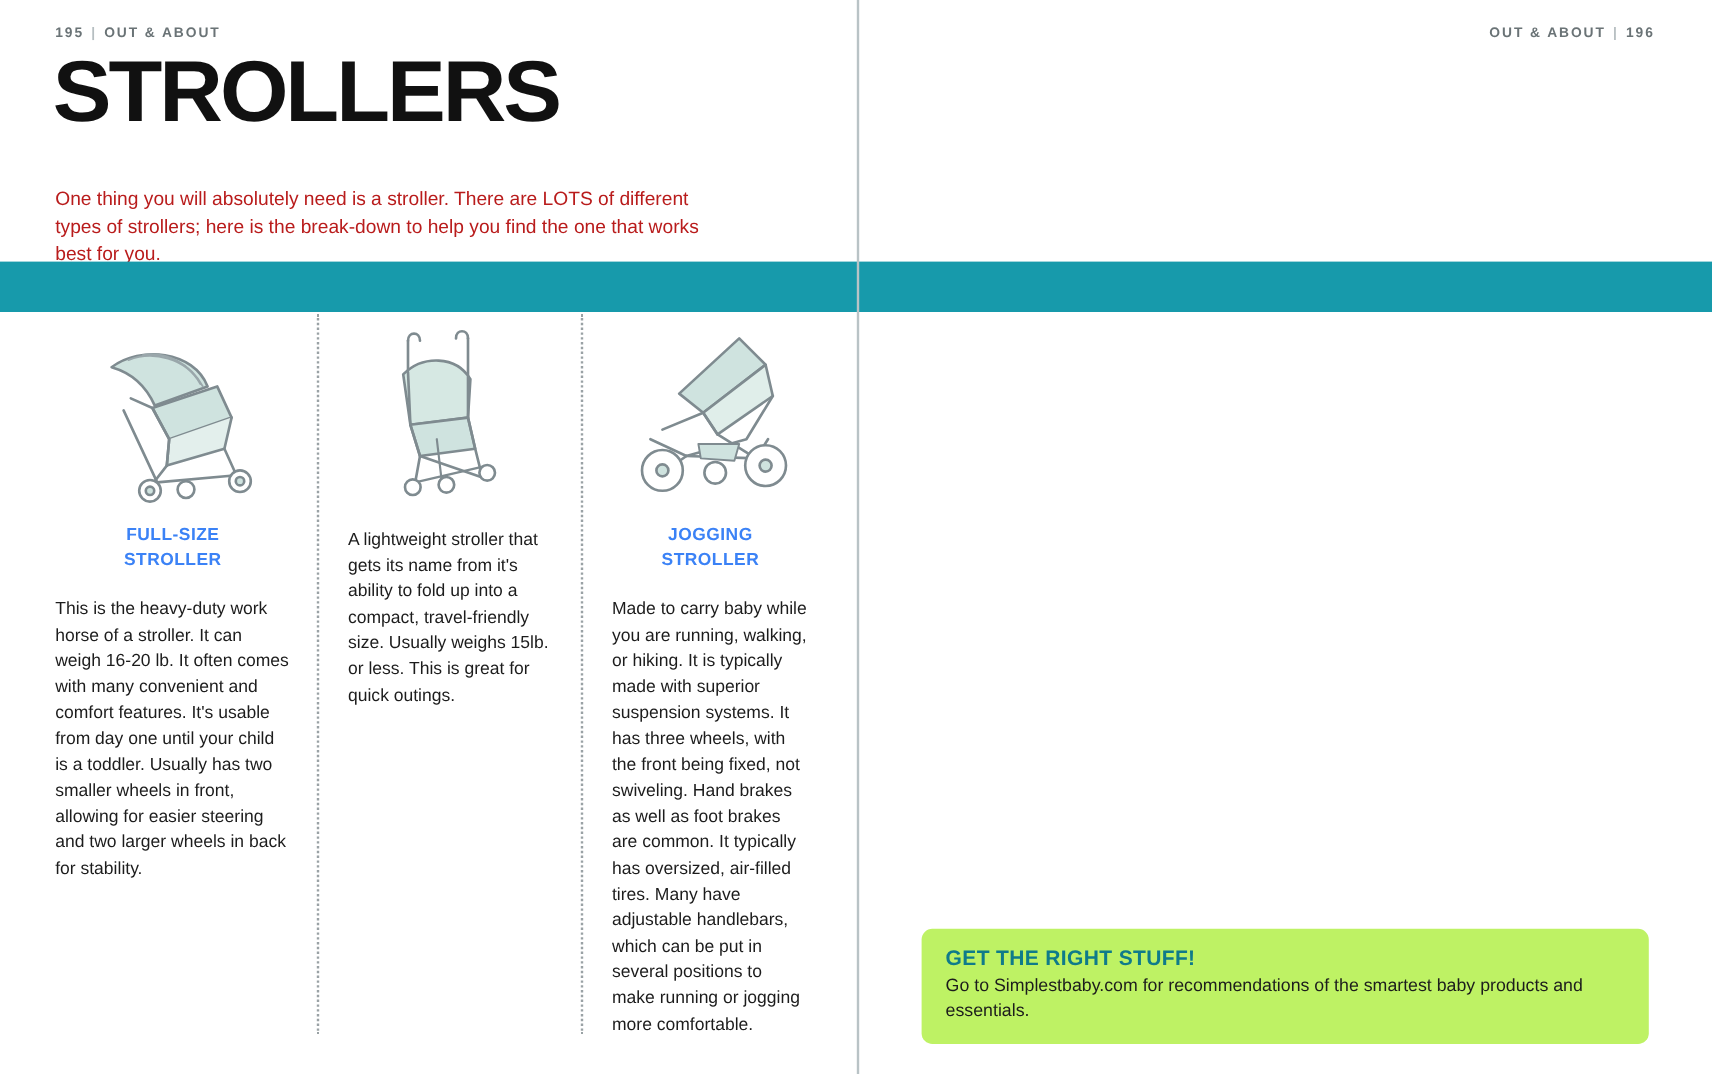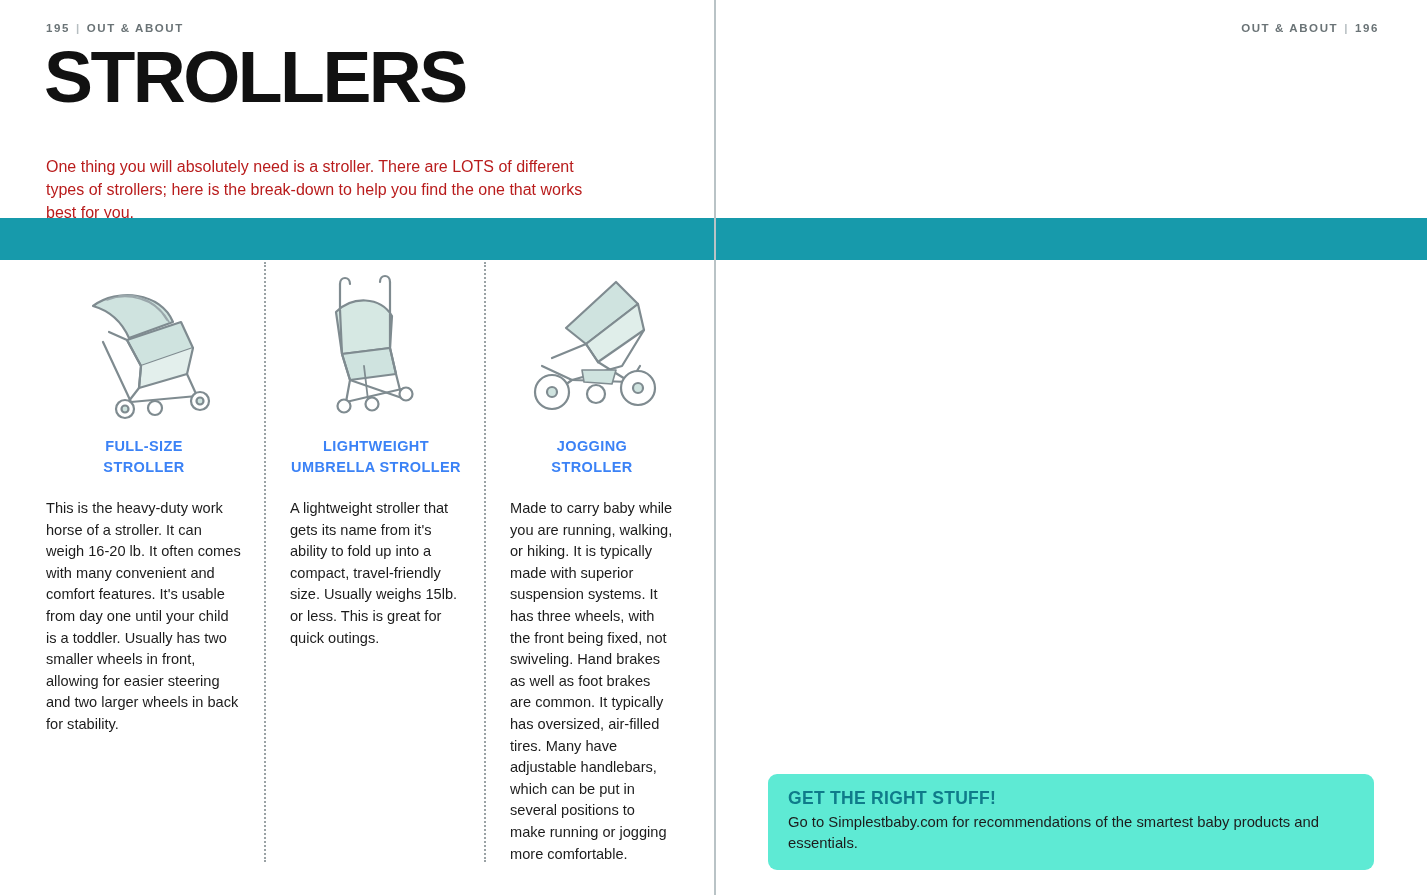--- a/index.html
+++ b/index.html
@@ -139,21 +139,21 @@
   
   .cols-left  .col:nth-child(1) { width: 218px; }
   .cols-left  .col:nth-child(2) { width: 220px; }
   .cols-left  .col:nth-child(3) { width: 212px; }
 
   
   .callout {
     position: absolute;
     left: 768px; top: 774px;
     width: 606px;
-    background: #5eead4;
+    background: #bef264;
     border-radius: 9px;
     padding: 14px 20px 16px 20px;
   }
   .callout-title {
     font-size: 17.5px;
     font-weight: bold;
     color: #0f7b8a;
     letter-spacing: 0.3px;
     margin-bottom: 3px;
   }
@@ -226,24 +226,20 @@
               <path d="M84 44 L84 78 L90 104 L96 128"></path>
               <path d="M44 110 L96 128"></path>
               <path d="M40 132 L100 118" stroke-width="1.8"></path>
               <path d="M58 96 L62 130" stroke-width="1.8"></path>
               <circle cx="38" cy="136" r="6.5" fill="#ffffff"></circle>
               <circle cx="66" cy="134" r="6.5" fill="#ffffff"></circle>
               <circle cx="100" cy="124" r="6.5" fill="#ffffff"></circle>
             </g>
           </svg>
         </div>
-        <div class="col-title">
-          <span>LIGHTWEIGHT</span><br>
-          <span>UMBRELLA STROLLER</span>
-        </div>
         <div class="col-body">
           <p>A lightweight stroller that gets its name from it's ability to fold up into a compact, travel-friendly size. Usually weighs 15lb. or less. This is great for quick outings.</p>
         </div>
       </div>
 
       <div class="col divider">
         <div class="col-art">
           <svg width="160" height="150" viewBox="0 0 160 150">
             <g fill="none" stroke="#7f8b90" stroke-width="2.2" stroke-linecap="round" stroke-linejoin="round">
               <path d="M54 58 L104 12 L126 34 L74 74 Z" fill="#cfe3df"></path>

